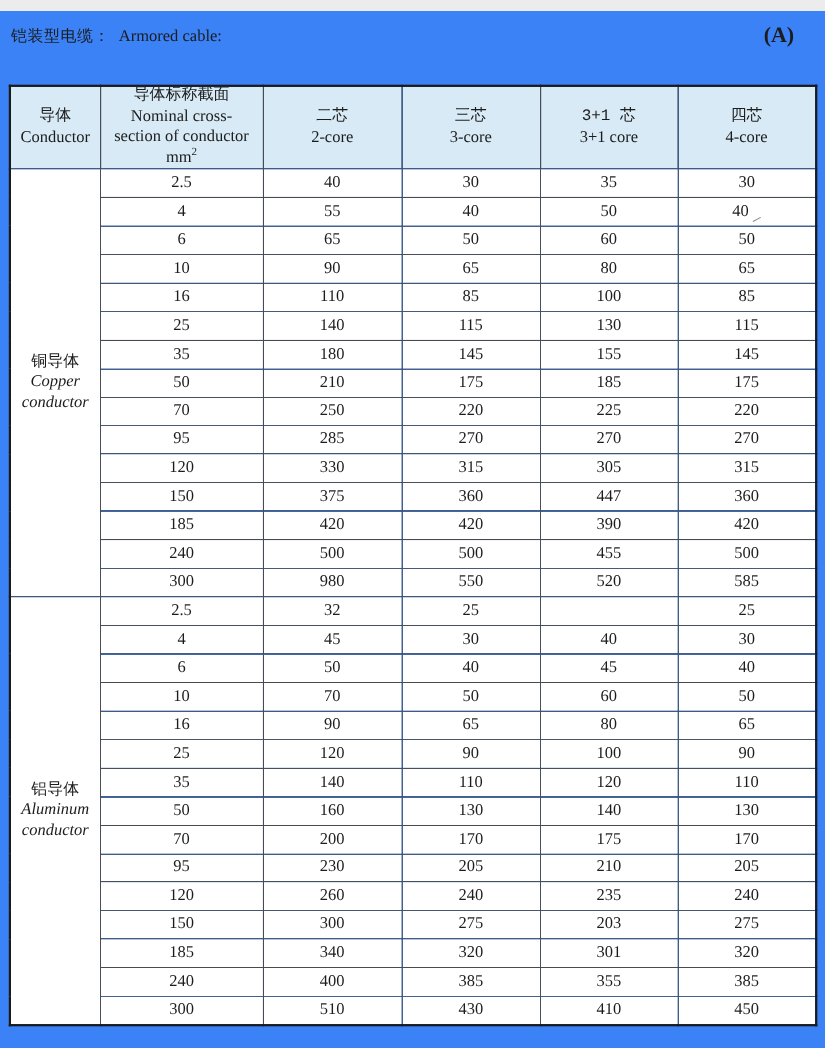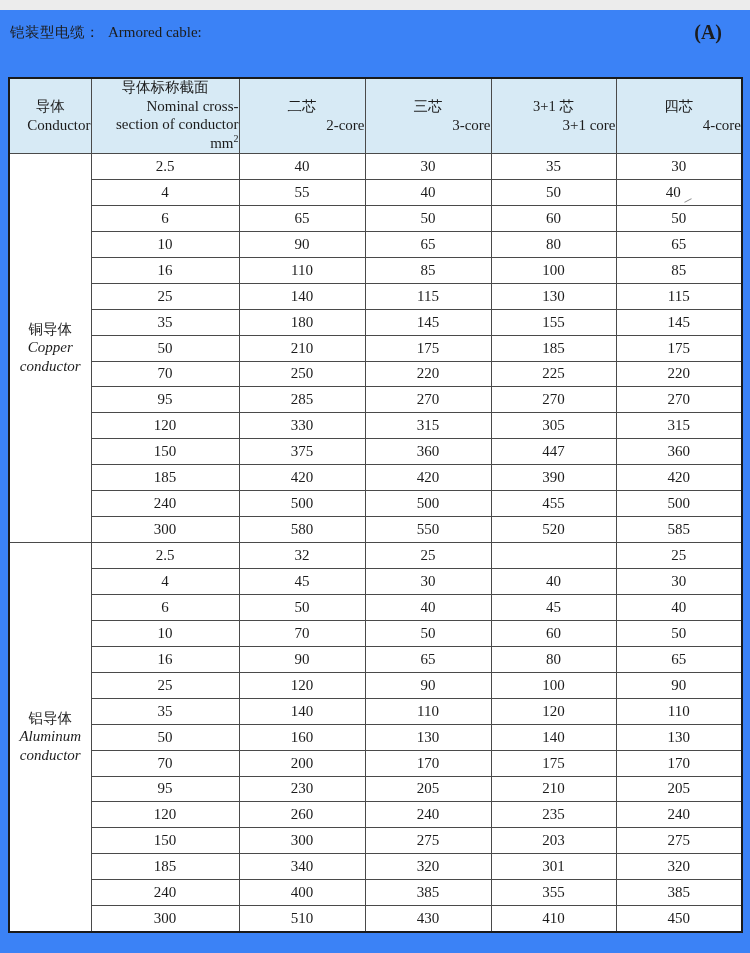--- a/index.html
+++ b/index.html
@@ -58,25 +58,25 @@
     overflow: hidden;
   }
   thead th {
     background: #d7eaf5;
     font-weight: normal;
     height: 74px;
     font-size: 15px;
     line-height: 1.22;
   }
   thead .zh {
-    font-family: Liberation Serif, serif;
+    font-family: Liberation Mono, monospace;
     font-size: 14.5px;
     display: block;
   }
-  thead .en { display: block; font-size: 15px; text-align: right; }
+  thead .en { display: block; font-size: 15px; }
   thead th sup { font-size: 10px; }
   tbody td {
     height: 24.95px;
     font-size: 15px;
     background: #ffffff;
     position: relative;
   }
   td.sec-label {
     font-size: 15px;
     line-height: 1.25;
@@ -245,21 +245,21 @@
         </tr>
         <tr>
           <td>240</td>
           <td>500</td>
           <td>500</td>
           <td>455</td>
           <td>500</td>
         </tr>
         <tr>
           <td>300</td>
-          <td>580</td>
+          <td>980</td>
           <td>550</td>
           <td>520</td>
           <td>585</td>
         </tr>
         <tr>
           <td class="sec-label" rowspan="15">
             <span class="zh">铝导体</span>
             <span class="en">Aluminum</span>
             <span class="en">conductor</span>
           </td>

